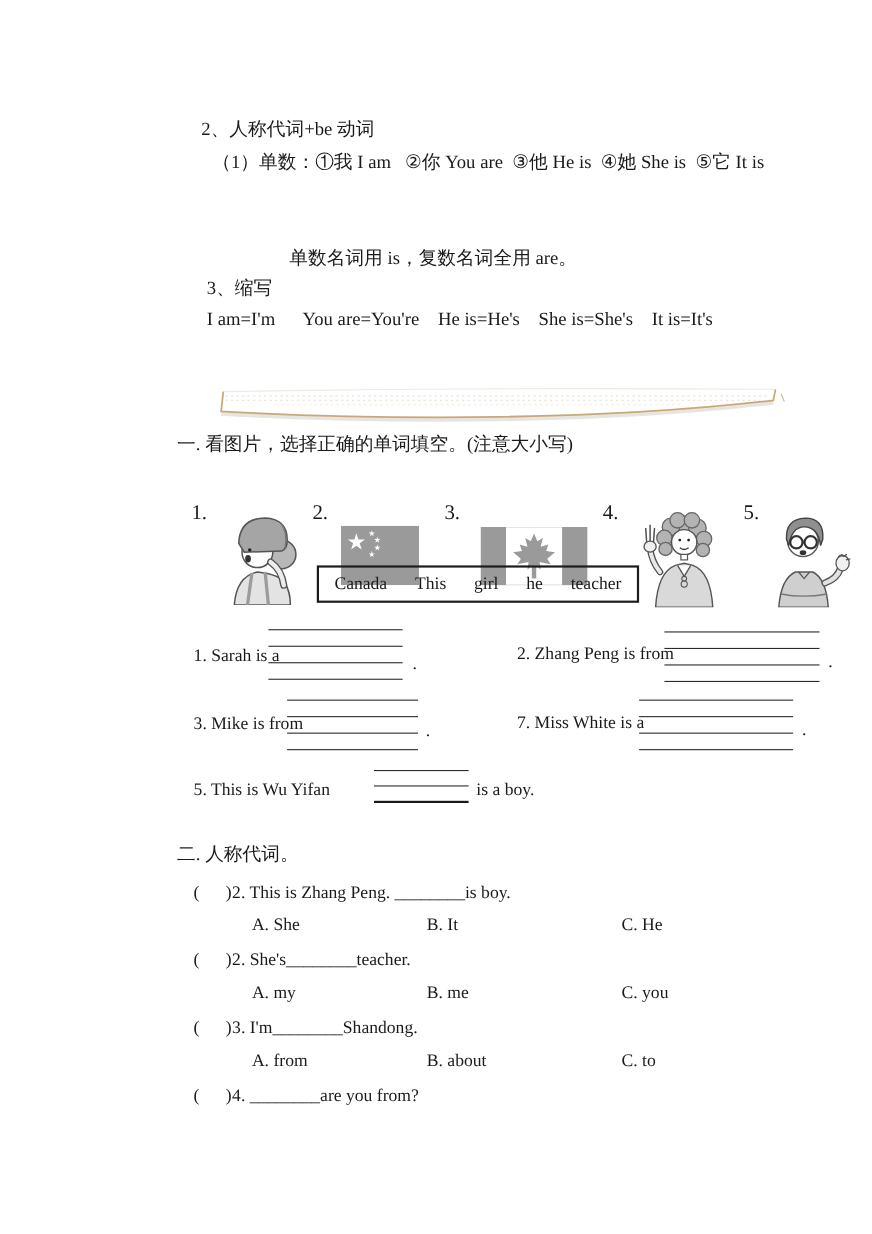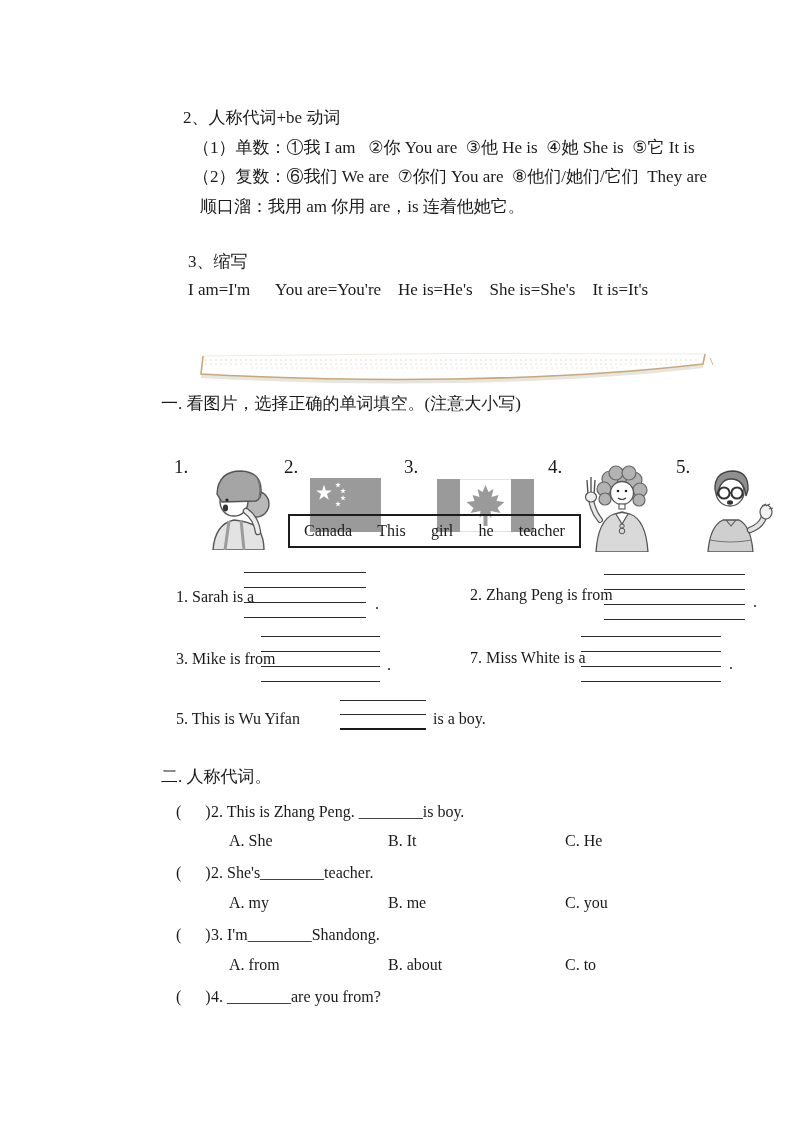--- a/index.html
+++ b/index.html
@@ -28,22 +28,21 @@
   }
   svg{display:block;}
 </style>
 </head>
 <body>
 
 <div class="page">
 
   <div class="abs cn" style="left:135px;top:106px">2、人称代词+be 动词</div>
   <div class="abs cn" style="left:145px;top:136px">（1）单数：①我 I am   ②你 You are  ③他 He is  ④她 She is  ⑤它 It is</div>
-  <div class="abs cn" style="left:145px;top:165px">（2）复数：⑥我们 We are  ⑦你们 You are  ⑧他们/她们/它们  They are</div>
-  <div class="abs cn" style="left:152px;top:195px">顺口溜：我用 am 你用 are，is 连着他她它。</div>
+  <div class="abs cn" style="left:215px;top:223px">单数名词用 is，复数名词全用 are。</div>
   <div class="abs cn" style="left:140px;top:250px">3、缩写</div>
   <div class="abs en" style="left:140px;top:280px;font-size:17px">I am=I'm      You are=You're    He is=He's    She is=She's    It is=It's</div>
 
   <div class="abs" style="left:143px;top:314px">
     <svg width="524" height="40" viewBox="0 0 524 40">
       <path d="M12 6 Q262 2 514 4" stroke="#eeeae2" stroke-width="1" fill="none"></path>
       <path d="M14 10 H506" stroke="#e4ddd1" stroke-width="1" stroke-dasharray="2 3" fill="none"></path>
       <path d="M14 14 H500" stroke="#eae4da" stroke-width="1" stroke-dasharray="2 3" fill="none"></path>
       <path d="M60 18 H430" stroke="#efeae1" stroke-width="1" stroke-dasharray="2 3" fill="none"></path>
       <path d="M10 26 Q140 33 262 31 Q400 29 512 16" stroke="#e7e5e0" stroke-width="4" fill="none"></path>

